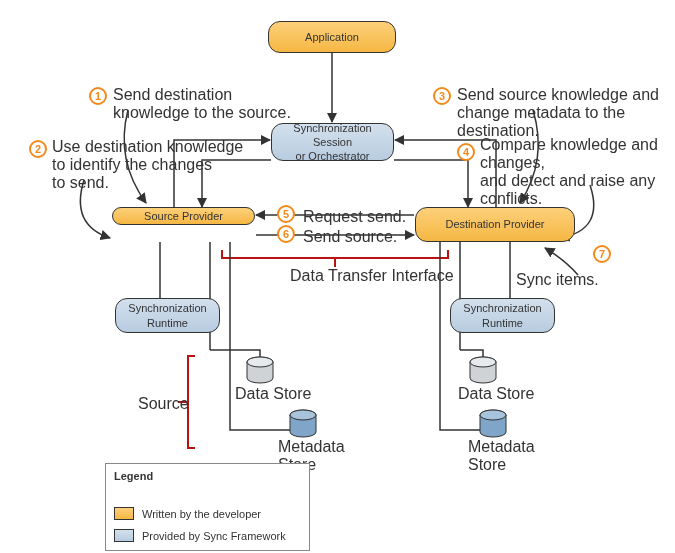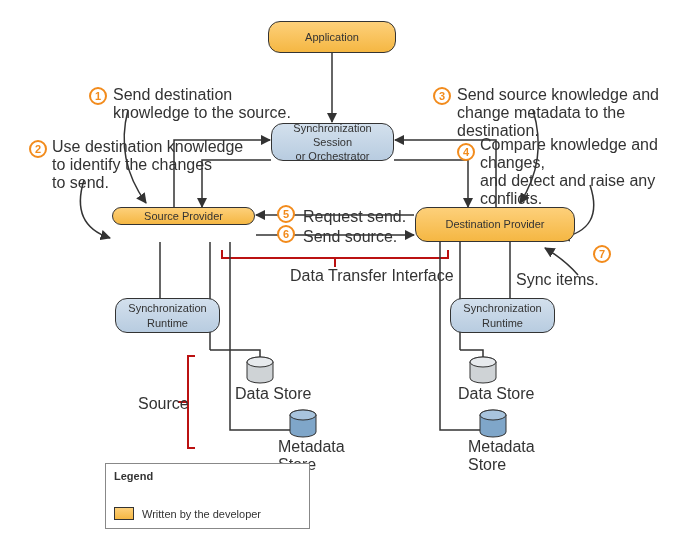--- a/index.html
+++ b/index.html
@@ -217,13 +217,17 @@
 <div class="badge" style="left:277px;top:205px">5</div>
 <div class="badge" style="left:277px;top:225px">6</div>
 <div class="badge" style="left:593px;top:245px">7</div>
 
 <div class="legend">
   <div class="legend-title">Legend</div>
   <div class="legend-row">
     <div class="swatch o"></div>
     <span>Written by the developer</span>
   </div>
+  <div class="legend-row">
+    <div class="swatch b"></div>
+    <span>Provided by Sync Framework</span>
+  </div>
 </div>
 
 </body></html>

